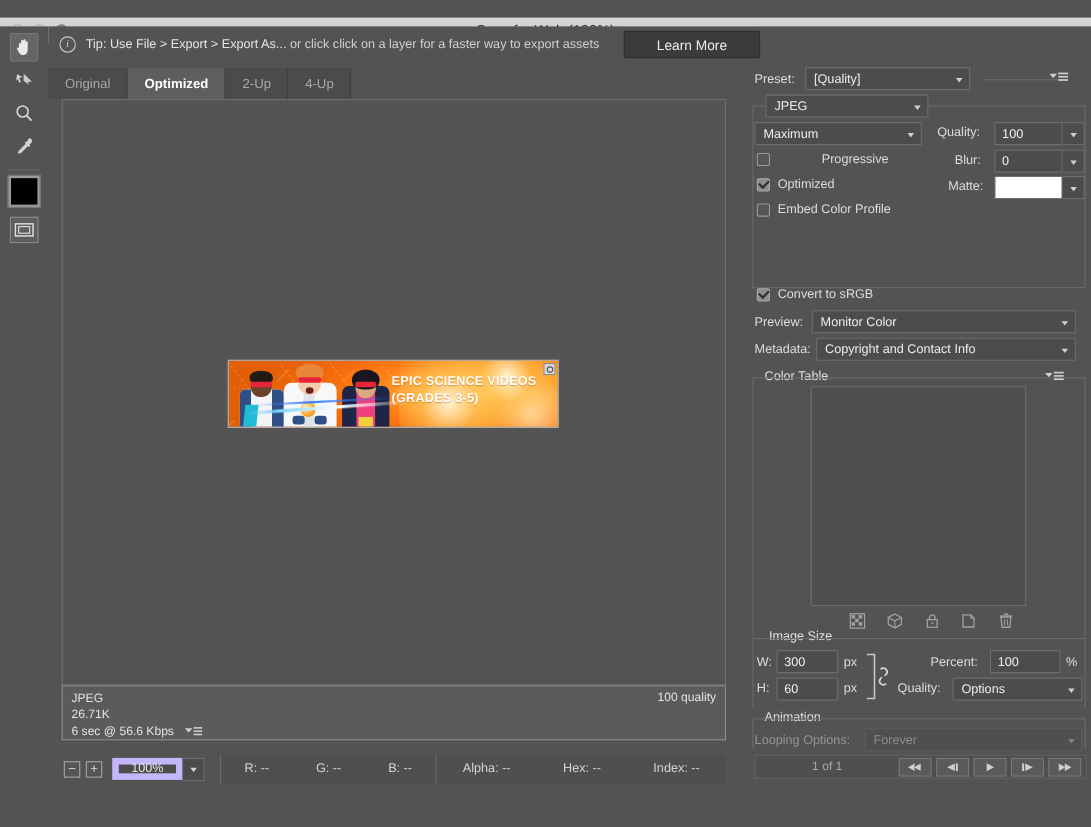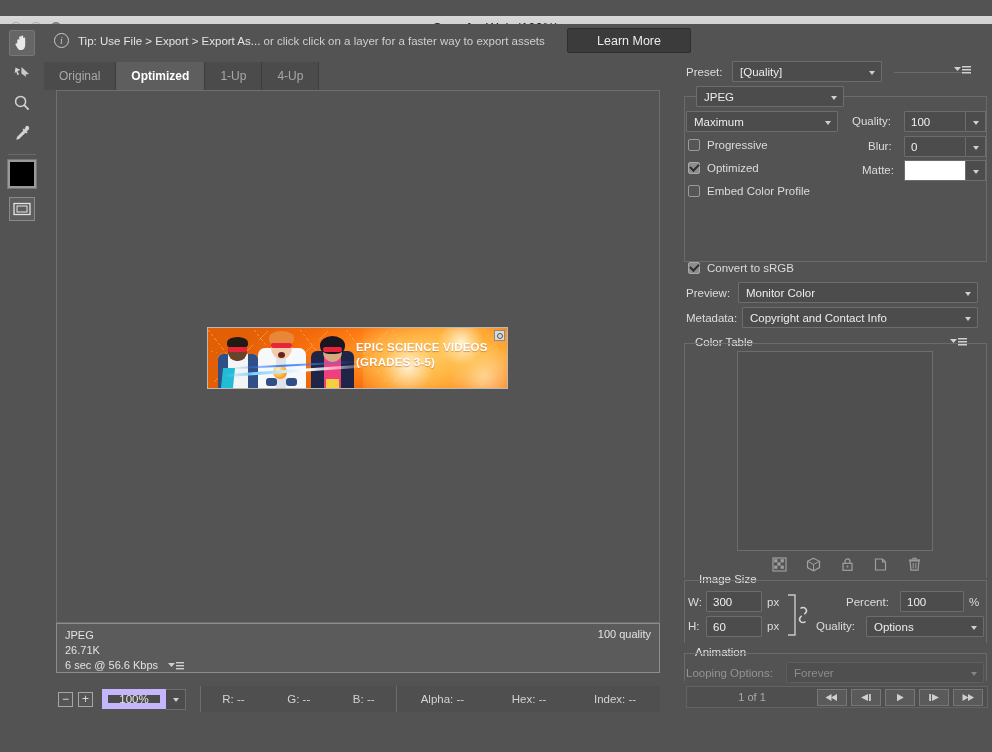--- a/index.html
+++ b/index.html
@@ -281,21 +281,21 @@
       <svg width="18" height="14" viewBox="0 0 18 14">
         <rect x="1" y="1.5" width="16" height="11" fill="none" stroke="#e2e2e2" stroke-width="1.3"></rect>
         <rect x="4" y="4" width="10" height="6" fill="none" stroke="#e2e2e2" stroke-width="1"></rect>
       </svg>
     </div>
   </div>
 
   <div class="tabs">
     <div class="tab">Original</div>
     <div class="tab active">Optimized</div>
-    <div class="tab">1-Up</div>
+    <div class="tab">2-Up</div>
     <div class="tab">4-Up</div>
   </div>
 
   <div class="canvaswrap">
     <div class="banner">
       <div class="b-netlines"></div>
       <div class="b-flame"></div>
 
       <div class="b-person p1">
         <div class="p1-body"></div>
@@ -396,21 +396,21 @@
     <div class="sel" style="position:absolute; left:14px; top:28px; width:148px;">JPEG</div>
     <div class="fieldset-line" style="left:2px; top:38px; width:12px;"></div>
     <div class="fieldset-line" style="left:162px; top:38px; width:143px;"></div>
     <div class="fieldset-line" style="left:2px; top:38px; width:1px; height:1px;"></div>
 
     <div class="sel" style="position:absolute; left:4px; top:53px; width:152px;">Maximum</div>
     <span class="lbl" style="position:absolute; left:170px; top:57px;">Quality:</span>
     <div class="txt" style="position:absolute; left:222px; top:53px; width:62px;">100</div>
     <div class="caretbox" style="position:absolute; left:284px; top:53px;"></div>
 
-    <div class="row" style="left:6px; top:81px;">
+    <div class="row" style="left:6px; top:81px;gap:40px;">
       <div class="cb"></div>
       <span class="lbl">Progressive</span>
     </div>
     <span class="lbl" style="position:absolute; left:186px; top:82px;">Blur:</span>
     <div class="txt" style="position:absolute; left:222px; top:78px; width:62px;">0</div>
     <div class="caretbox" style="position:absolute; left:284px; top:78px;"></div>
 
     <div class="row" style="left:6px; top:104px;">
       <div class="cb on"></div>
       <span class="lbl">Optimized</span>

